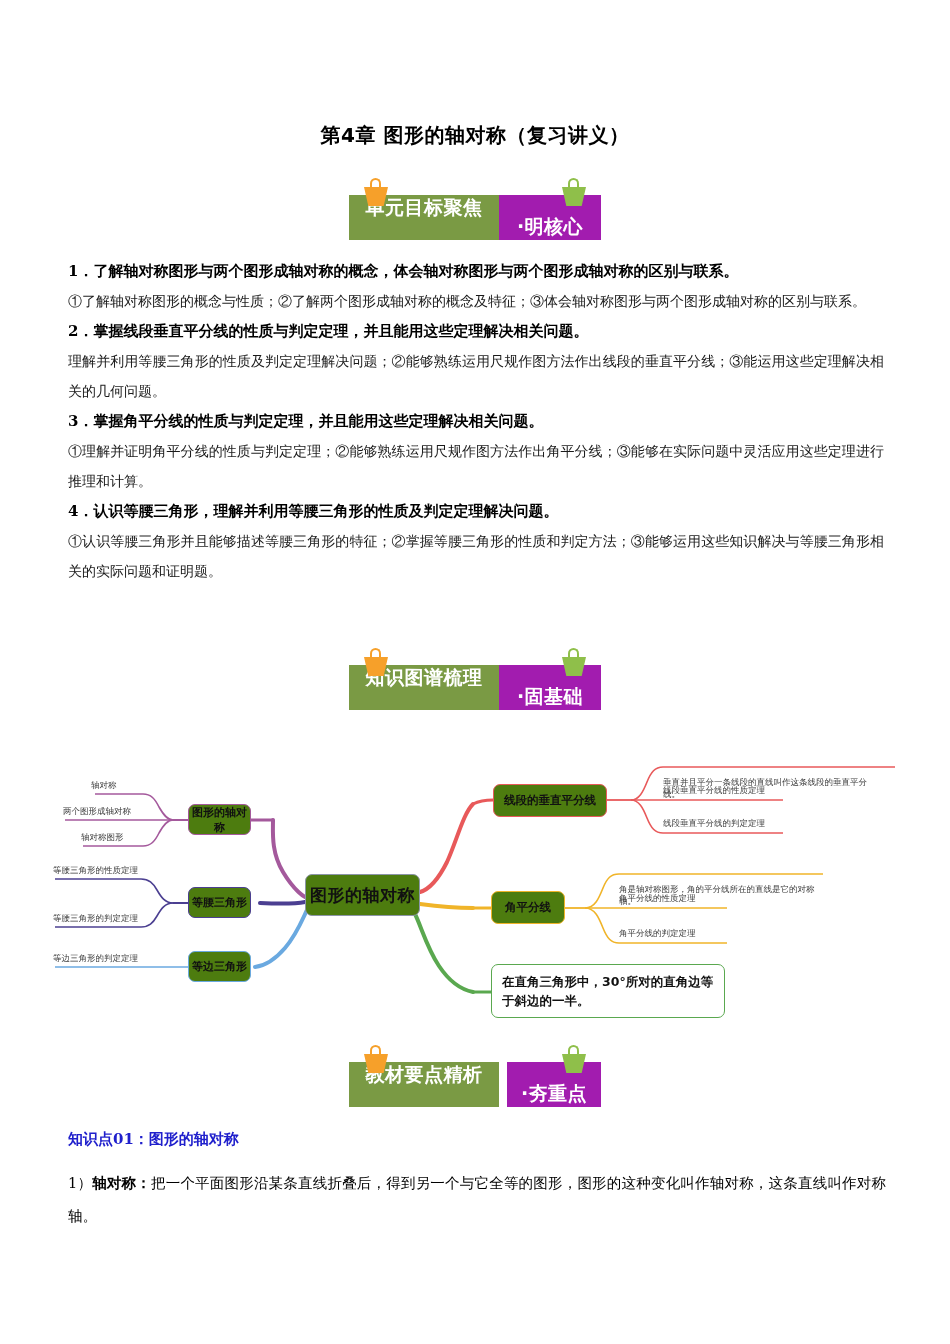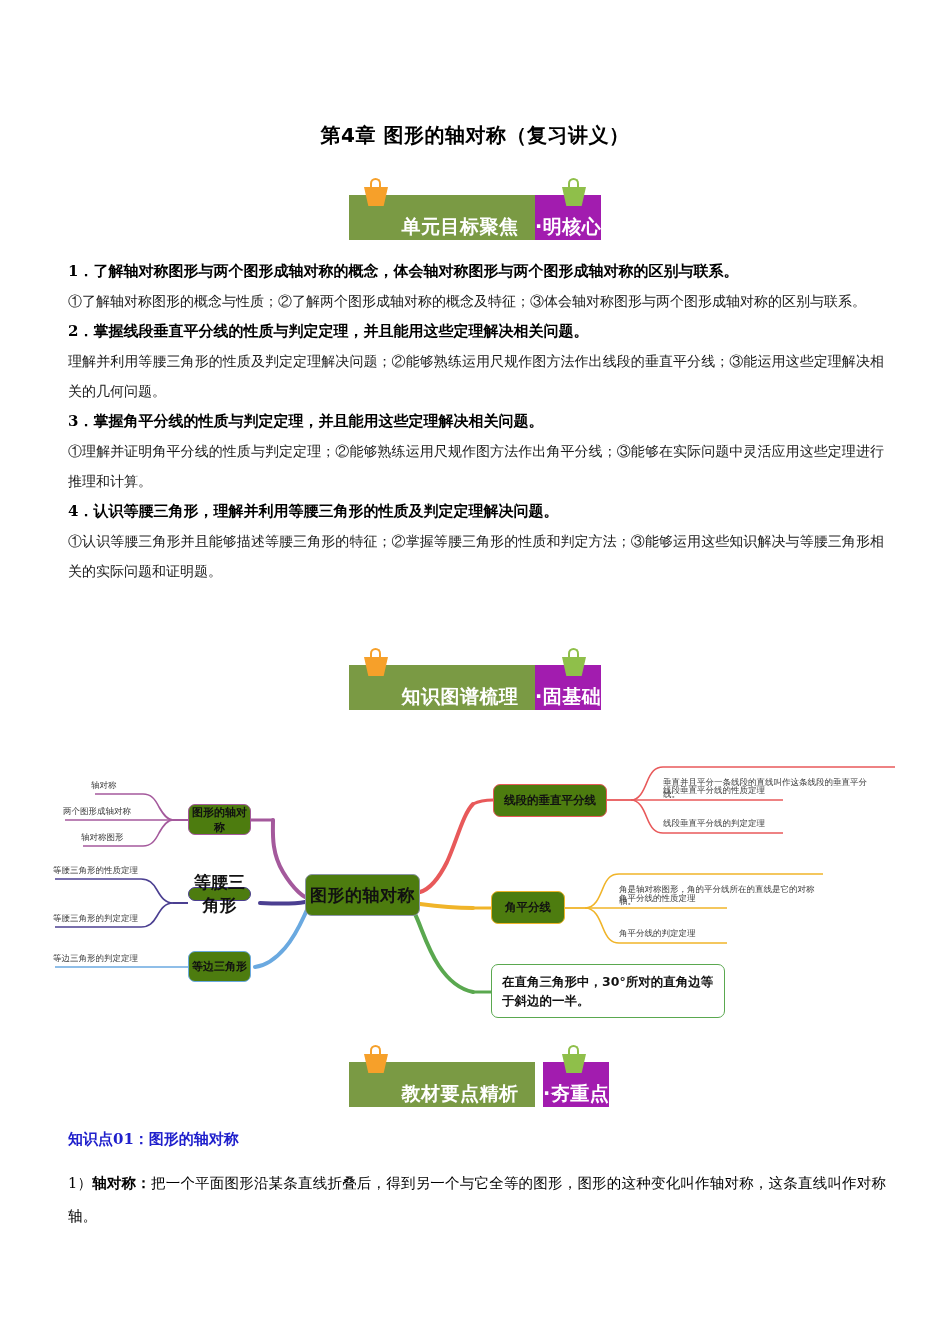--- a/index.html
+++ b/index.html
@@ -45,23 +45,22 @@
     transform: translateX(-50%);
     width: 252px;
     height: 45px;
     display: flex;
     align-items: stretch;
   }
   .banner-green {
     background: #7a9a44;
     flex: 0 0 150px;
     display: flex;
-    align-items: flex-end;
+    align-items: flex-start;
     justify-content: center;
-    padding-left: 36px;
   }
   .banner-orange {
     background: #a21caf;
     flex: 1 1 auto;
     display: flex;
     align-items: flex-end;
     justify-content: center;
   }
   .banner-text {
     font-family: "DejaVu Sans", "Liberation Sans", sans-serif;
@@ -312,21 +311,21 @@
       <span>图形的轴对称</span>
     </div>
 
     <div class="node node-l1" style="left:133px; top:82px; width:63px; height:31px; border-color:#a4599c; font-size:11px;">
       <span>图形的轴对称</span>
     </div>
     <div class="leaf" style="left:36px; top:57px;">轴对称</div>
     <div class="leaf" style="left:8px;  top:83px;">两个图形成轴对称</div>
     <div class="leaf" style="left:26px; top:109px;">轴对称图形</div>
 
-    <div class="node node-l1" style="left:133px; top:165px; width:63px; height:14px; border-color:#4b3f91; font-size:17px;">
+    <div class="node node-l1" style="left:133px; top:165px; width:63px; height:31px; border-color:#4b3f91; font-size:11px;">
       <span>等腰三角形</span>
     </div>
     <div class="leaf" style="left:-2px; top:142px;">等腰三角形的性质定理</div>
     <div class="leaf" style="left:-2px; top:190px;">等腰三角形的判定定理</div>
 
     <div class="node node-l1" style="left:133px; top:229px; width:63px; height:31px; border-color:#6aa9e0; font-size:11px;">
       <span>等边三角形</span>
     </div>
     <div class="leaf" style="left:-2px; top:230px;">等边三角形的判定定理</div>
 

